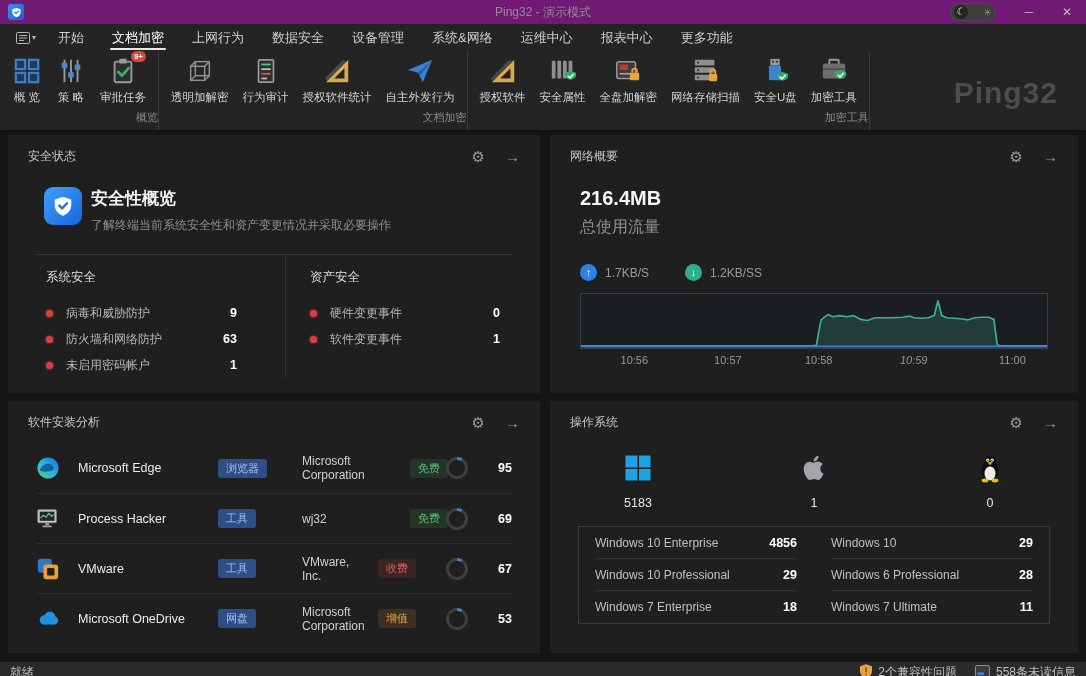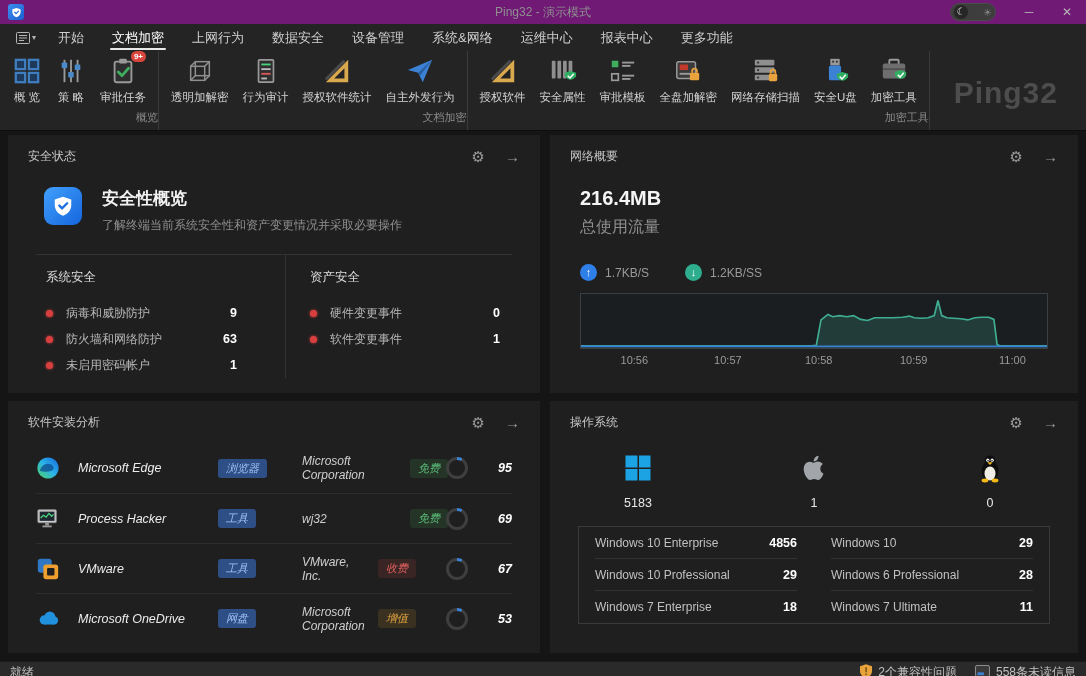--- a/index.html
+++ b/index.html
@@ -35,21 +35,21 @@
   .g-label{text-align:right;font-size:11px;color:#8a8a8a;padding:3px 0 5px;}
   .brand{position:absolute;right:28px;top:52px;font-size:30px;font-weight:bold;color:#4d4d4d;letter-spacing:1px;}
   
   .content{flex:1;display:grid;grid-template-columns:532px 1fr;grid-template-rows:258px 252px;gap:8px 10px;padding:4px 8px 8px 8px;background:#151515;}
   .panel{background:#1f1f1f;overflow:hidden;}
   .phead{display:flex;align-items:center;padding:13px 20px 8px 20px;}
   .ptitle{font-size:12px;color:#c8c8c8;}
   .picons{margin-left:auto;display:flex;align-items:center;gap:20px;}
   .pico{color:#9a9a9a;font-size:15px;cursor:pointer;line-height:1;}
   
-  .hero{display:flex;align-items:flex-start;gap:20px;margin:14px 0 0 36px;}
+  .hero{display:flex;align-items:flex-start;gap:9px;margin:14px 0 0 36px;}
   .hero-ico{width:38px;height:38px;border-radius:9px;background:linear-gradient(135deg,#41a0fc,#1565dd);display:flex;align-items:center;justify-content:center;flex:none;}
   .hero-title{font-size:17px;font-weight:bold;color:#f2f2f2;}
   .hero-desc{font-size:12px;color:#8f8f8f;margin-top:7px;}
   .sec-divider{height:1px;background:#333;margin:20px 28px 0 28px;}
   .sec-cols{display:grid;grid-template-columns:1fr 1fr;margin:0 28px;gap:22px;}
   .sec-col{padding:14px 26px 0 10px;}
   .sec-col.right{border-left:1px solid #333;padding-left:24px;padding-right:12px;}
   .sec-sec-title{font-size:12.5px;color:#ddd;margin-bottom:14px;}
   .sec-item{display:flex;align-items:center;height:26px;}
   .dot{width:7px;height:7px;border-radius:50%;background:#d84040;box-shadow:0 0 3px #d84040;margin-right:13px;flex:none;}
@@ -62,21 +62,21 @@
   .net-speeds{display:flex;align-items:center;gap:36px;margin:26px 0 0 30px;}
   .speed{display:flex;align-items:center;gap:8px;color:#9a9a9a;font-size:12px;}
   .spd-ico{width:17px;height:17px;border-radius:50%;color:#fff;font-size:11px;line-height:17px;text-align:center;flex:none;}
   .spd-up{background:#2f7fe8;}
   .spd-down{background:#2fae8f;}
   .chart-box{margin:12px 30px 0 30px;height:56px;border:1px solid #3a3f44;background:#1a1e21;position:relative;}
   .chart-box svg{position:absolute;inset:0;width:100%;height:100%;}
   .chart-ticks{position:relative;margin:5px 30px 0 30px;height:14px;font-size:11px;color:#9a9a9a;}
   .chart-ticks span{position:absolute;transform:translateX(-50%);white-space:nowrap;}
   
-  .sw-rows{margin:4px 28px 0 28px;font-style:italic;}
+  .sw-rows{margin:4px 28px 0 28px;}
   .sw-row{display:grid;grid-template-columns:26px 140px 66px 1fr 50px 42px 26px;align-items:center;height:50px;column-gap:8px;}
   .sw-row + .sw-row{border-top:1px solid #2d2d2d;}
   .sw-ico{width:24px;height:24px;display:flex;align-items:center;justify-content:center;}
   .sw-name{font-size:12.5px;color:#ececec;padding-left:8px;}
   .sw-vendor{font-size:12px;color:#d0d0d0;padding-left:10px;}
   .badge{font-size:11px;padding:2px 8px;border-radius:3px;justify-self:start;white-space:nowrap;}
   .badge-cat{background:#2e4f86;color:#9cc0f5;}
   .badge-free{background:#243427;color:#5bbb77;margin-left:32px;}
   .badge-paid{background:#3a2525;color:#de5f5f;}
   .badge-premium{background:#3a3120;color:#e2a440;}
@@ -262,33 +262,20 @@
                 </g>
                 <path d="M17 17 L23 15 L29 17 V21 Q23 28 17 21 Z" fill="#2fae62"></path>
                 <polyline points="20,20 22.5,22.5 26.5,18" stroke="#fff" stroke-width="1.6" fill="none"></polyline>
               </svg>
           </span>
           <span class="rlabel">安全属性</span>
         </div>
         <div class="rbtn">
           <span class="ric">
             <svg width="28" height="28" viewBox="0 0 30 30">
-                <rect x="3" y="4" width="7" height="7" fill="#3fae5f"></rect>
-                <line x1="14" y1="6" x2="27" y2="6" stroke="#9a9a9a" stroke-width="2"></line>
-                <line x1="14" y1="9.5" x2="23" y2="9.5" stroke="#9a9a9a" stroke-width="2"></line>
-                <rect x="3" y="18" width="7" height="7" fill="none" stroke="#9a9a9a" stroke-width="1.8"></rect>
-                <line x1="14" y1="20" x2="27" y2="20" stroke="#9a9a9a" stroke-width="2"></line>
-                <line x1="14" y1="23.5" x2="23" y2="23.5" stroke="#9a9a9a" stroke-width="2"></line>
-              </svg>
-          </span>
-          <span class="rlabel">审批模板</span>
-        </div>
-        <div class="rbtn">
-          <span class="ric">
-            <svg width="28" height="28" viewBox="0 0 30 30">
                 <rect x="3" y="5" width="20" height="18" rx="2" fill="#3a3a3a" stroke="#9a9a9a" stroke-width="1.6"></rect>
                 <rect x="6" y="8" width="9" height="6" fill="#c0392b"></rect>
                 <rect x="6" y="17" width="12" height="2" fill="#9a9a9a"></rect>
                 <rect x="17" y="17" width="10" height="8" rx="1.5" fill="#e8a33d"></rect>
                 <path d="M19.5 17 v-2 a2.5 2.5 0 0 1 5 0 v2" fill="none" stroke="#e8a33d" stroke-width="2"></path>
               </svg>
           </span>
           <span class="rlabel">全盘加解密</span>
         </div>
         <div class="rbtn">
@@ -426,21 +413,21 @@
       <svg preserveAspectRatio="none" viewBox="0 0 444 54">
           <polygon points="0.0,51.8 219.8,51.8 224.2,51.3 228.7,25.9 235.3,20.5 239.8,22.7 246.4,21.6 253.1,22.7 259.7,21.6 266.4,25.4 273.1,26.5 279.7,23.8 288.6,23.8 297.5,23.8 306.4,23.2 313.0,22.1 317.5,23.8 324.1,24.3 330.8,23.8 336.6,21.6 340.1,6.5 343.7,21.6 348.5,23.8 355.2,24.3 361.9,24.8 368.5,25.9 375.2,23.8 381.8,23.2 388.5,23.2 393.4,25.4 396.5,50.8 399.6,51.8 444.0,51.8 444,54 0,54" fill="#3fae92" fill-opacity="0.22"></polygon>
           <polyline points="0.0,51.8 219.8,51.8 224.2,51.3 228.7,25.9 235.3,20.5 239.8,22.7 246.4,21.6 253.1,22.7 259.7,21.6 266.4,25.4 273.1,26.5 279.7,23.8 288.6,23.8 297.5,23.8 306.4,23.2 313.0,22.1 317.5,23.8 324.1,24.3 330.8,23.8 336.6,21.6 340.1,6.5 343.7,21.6 348.5,23.8 355.2,24.3 361.9,24.8 368.5,25.9 375.2,23.8 381.8,23.2 388.5,23.2 393.4,25.4 396.5,50.8 399.6,51.8 444.0,51.8" fill="none" stroke="#3fae92" stroke-width="1.6"></polyline>
           <polyline points="0.0,52.4 444.0,52.4" fill="none" stroke="#3b7fd4" stroke-width="1.6"></polyline>
         </svg>
     </div>
     <div class="chart-ticks">
         <span style="left: 11.6%;">10:56</span>
         <span style="left: 31.6%;">10:57</span>
         <span style="left: 51%;">10:58</span>
-        <span style="left: 71.3%;">10:59</span>
+        <span style="left: 71.3%; font-style: italic;">10:59</span>
         <span style="left: 92.4%;">11:00</span>
       </div>
   </div>
 
   <div class="panel">
     <div class="phead">
       <span class="ptitle">软件安装分析</span>
       <span class="picons">
         <span class="pico">⚙</span>
         <span class="pico">→</span>

